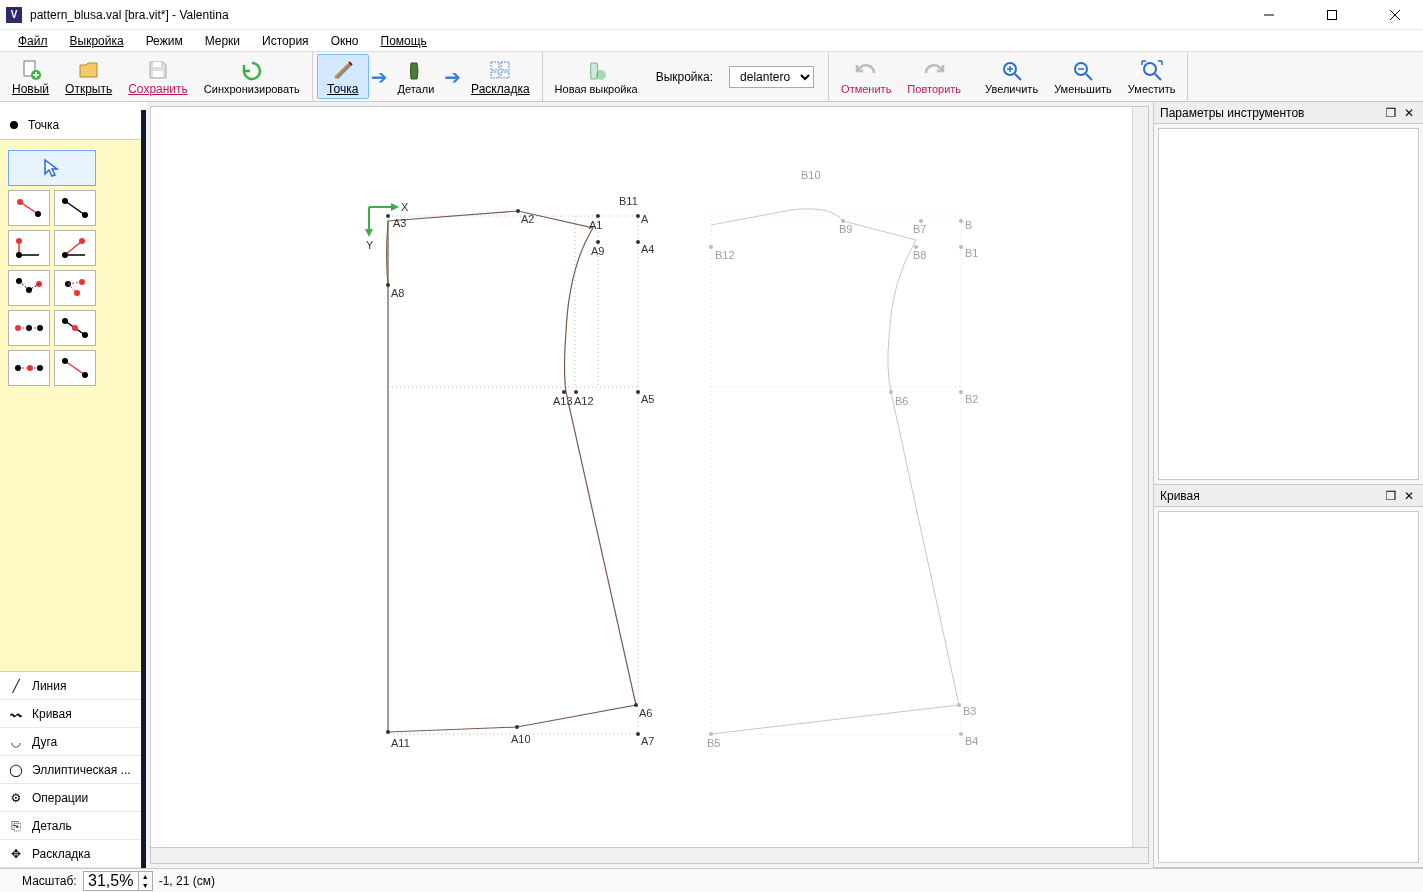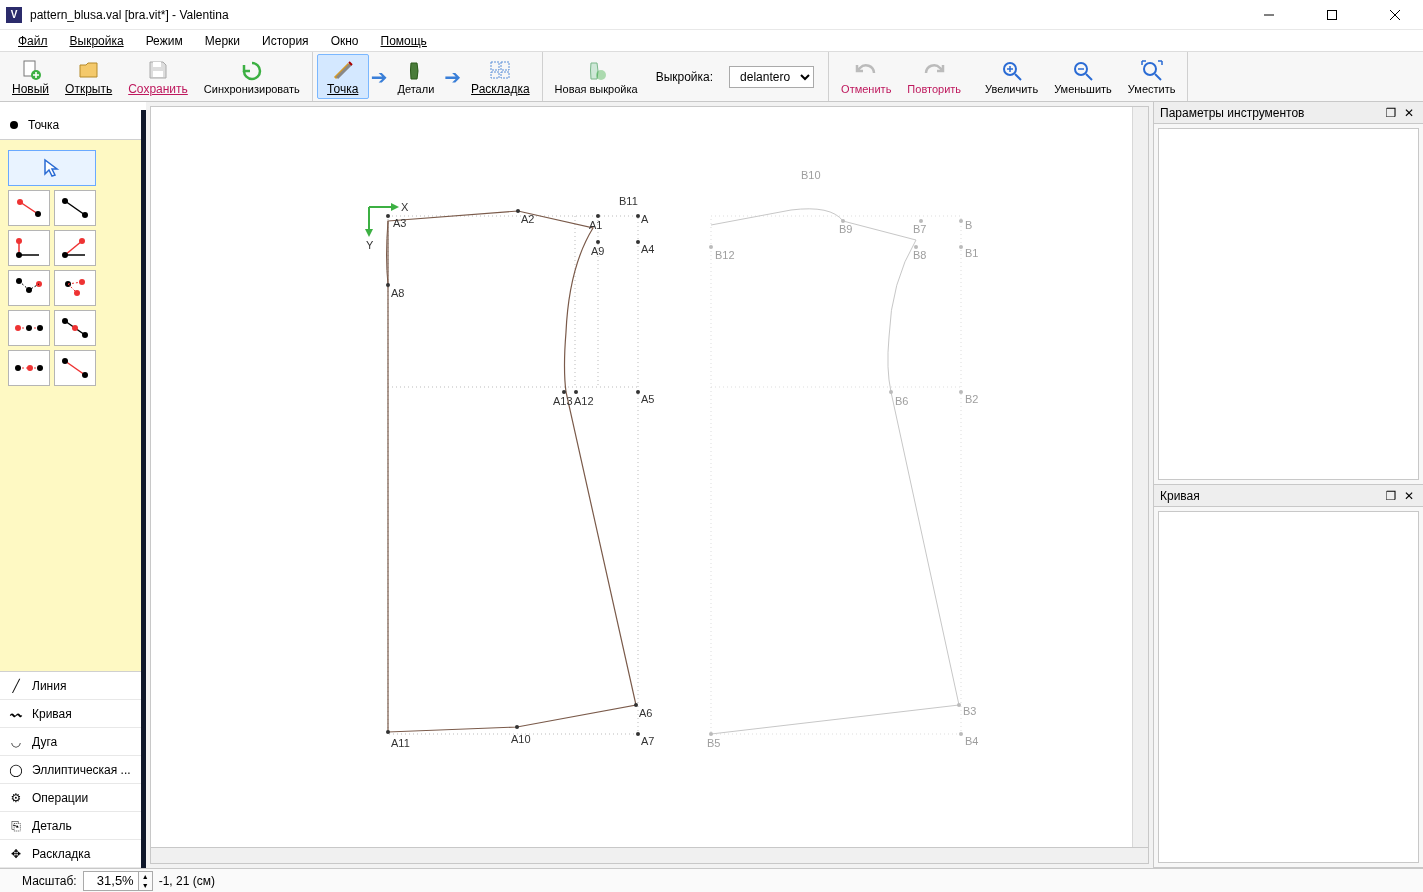--- a/index.html
+++ b/index.html
@@ -61,21 +61,21 @@
 .right-panel { width: 270px; display: flex; flex-direction: column; border-left: 1px solid #c8c8c8; background: #f7f7f7; }
 .dock { display: flex; flex-direction: column; border-bottom: 1px solid #c8c8c8; }
 .dock-header { height: 22px; background: #eee; border-bottom: 1px solid #c8c8c8; display: flex; align-items: center; padding: 0 6px; }
 .dock-header .title { flex: 1; }
 .dock-header .dh-btn { width: 16px; height: 16px; display: flex; align-items: center; justify-content: center; cursor: pointer; margin-left: 2px; }
 .dock-body { flex: 1; background: #fff; margin: 4px; border: 1px solid #c8c8c8; }
 
 
 .statusbar { height: 24px; border-top: 1px solid #c8c8c8; display: flex; align-items: center; padding: 0 22px; gap: 6px; background: #fafafa; }
 .statusbar .zoom-input { display: inline-flex; border: 1px solid #aaa; height: 20px; align-items: stretch; }
-.statusbar .zoom-input input { border: none; width: 54px; padding: 0 4px; font-size: 13px; text-align: right; }
+.statusbar .zoom-input input { border: none; width: 54px; padding: 0 4px; font-size: 16px; text-align: center; }
 .statusbar .zoom-input .spin { width: 14px; display: flex; flex-direction: column; border-left: 1px solid #aaa; }
 .statusbar .zoom-input .spin div { flex: 1; display: flex; align-items: center; justify-content: center; font-size: 7px; cursor: pointer; }
 </style>
 </head>
 <body>
 
 <div class="titlebar">
   <div class="app-icon">V</div>
   <div class="title-text">pattern_blusa.val [bra.vit*] - Valentina</div>
   <div class="win-btns">

